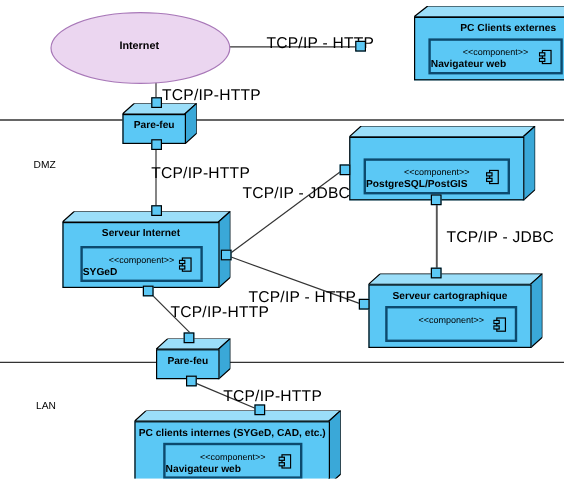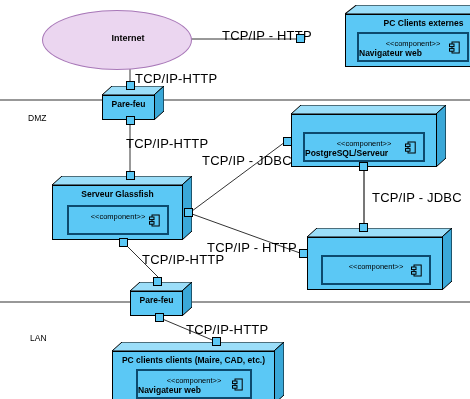--- a/index.html
+++ b/index.html
@@ -103,21 +103,20 @@
     border: 1px solid #A878B8;
     z-index: 2;
   }
   .cloud-label {
     position: absolute;
     text-align: center;
     font-size: 9px;
     font-weight: bold;
     color: #000000;
     z-index: 3;
-    padding-left: 12px;
   }
   
   .edge-label {
     position: absolute;
     font-size: 13px;
     color: #000000;
     white-space: nowrap;
     z-index: 5;
     letter-spacing: 0.2px;
   }
@@ -149,21 +148,21 @@
 
     <line x1="192" y1="214" x2="300" y2="253" stroke="#333333" stroke-width="1"></line>
 
     <line x1="364" y1="167" x2="364" y2="228" stroke="#555555" stroke-width="1.6"></line>
 
     <line x1="124" y1="243" x2="158" y2="277" stroke="#333333" stroke-width="1"></line>
 
     <line x1="160" y1="318" x2="217" y2="342" stroke="#333333" stroke-width="1"></line>
   </svg>
 
-  <div class="zone-label" style="left:28px; top:113px;">DMZ</div>
+  <div class="zone-label" style="left:28px; top:132px;">DMZ</div>
   <div class="zone-label" style="left:30px; top:333px;text-align:right;">LAN</div>
 
   <div class="cloud" style="left:42px; top:10px; width:148px; height:58px;"></div>
   <div class="cloud-label" style="left:42px; top:33px; width:148px;">Internet</div>
 
   <div class="node" style="left:305px; top:5px; width:166px; height:62px;margin-left:40px;">
     <svg class="shell" viewBox="0 0 145 62" preserveAspectRatio="none">
       <polygon points="0,9 10,0 145,0 135,9" fill="#9BDEF9" stroke="#000000" stroke-width="1"></polygon>
       <polygon points="135,9 145,0 145,53 135,62" fill="#3AA8D8" stroke="#000000" stroke-width="1"></polygon>
     </svg>
@@ -196,61 +195,63 @@
   <div class="edge-label" style="left:126px; top:136px;">TCP/IP-HTTP</div>
 
   <div class="node" style="left:291px; top:105px; width:155px; height:62px;">
     <svg class="shell" viewBox="0 0 155 62" preserveAspectRatio="none">
       <polygon points="0,9 10,0 155,0 145,9" fill="#9BDEF9" stroke="#000000" stroke-width="1"></polygon>
       <polygon points="145,9 155,0 155,53 145,62" fill="#3AA8D8" stroke="#000000" stroke-width="1"></polygon>
     </svg>
     <div class="front"></div>
     <div class="component" style="left:12px; top:27px; width:122px; height:30px;">
       <div class="comp-stereo">&lt;&lt;component&gt;&gt;</div>
-      <div class="comp-name">PostgreSQL/Serveur</div>
+      <div class="comp-name">PostgreSQL/PostGIS</div>
       <svg class="comp-icon" viewBox="0 0 11 13">
         <rect x="3" y="1" width="7.2" height="11" fill="#5BC8F5" stroke="#000000" stroke-width="1"></rect>
         <rect x="0.5" y="3" width="4.5" height="2.6" fill="#5BC8F5" stroke="#000000" stroke-width="1"></rect>
         <rect x="0.5" y="7.6" width="4.5" height="2.6" fill="#5BC8F5" stroke="#000000" stroke-width="1"></rect>
       </svg>
     </div>
   </div>
   <div class="port" style="left:283px; top:137px;"></div>
   <div class="port" style="left:359px; top:162px;"></div>
   <div class="edge-label" style="left:202px; top:153px;">TCP/IP - JDBC</div>
   <div class="edge-label" style="left:372px; top:190px;">TCP/IP - JDBC</div>
 
   <div class="node" style="left:52px; top:176px; width:140px; height:64px;">
     <svg class="shell" viewBox="0 0 140 64" preserveAspectRatio="none">
       <polygon points="0,9 10,0 140,0 130,9" fill="#9BDEF9" stroke="#000000" stroke-width="1"></polygon>
       <polygon points="130,9 140,0 140,55 130,64" fill="#3AA8D8" stroke="#000000" stroke-width="1"></polygon>
     </svg>
     <div class="front"></div>
-    <div class="node-title">Serveur Glassfish</div>
+    <div class="node-title">Serveur Internet</div>
     <div class="component" style="left:15px; top:29px; width:102px; height:30px;">
       <div class="comp-stereo">&lt;&lt;component&gt;&gt;</div>
+      <div class="comp-name">SYGeD</div>
       <svg class="comp-icon" viewBox="0 0 11 13">
         <rect x="3" y="1" width="7.2" height="11" fill="#5BC8F5" stroke="#000000" stroke-width="1"></rect>
         <rect x="0.5" y="3" width="4.5" height="2.6" fill="#5BC8F5" stroke="#000000" stroke-width="1"></rect>
         <rect x="0.5" y="7.6" width="4.5" height="2.6" fill="#5BC8F5" stroke="#000000" stroke-width="1"></rect>
       </svg>
     </div>
   </div>
   <div class="port" style="left:126px; top:171px;"></div>
   <div class="port" style="left:184px; top:208px;"></div>
   <div class="port" style="left:119px; top:238px;"></div>
   <div class="edge-label" style="left:207px; top:240px;">TCP/IP - HTTP</div>
   <div class="edge-label" style="left:142px; top:252px;">TCP/IP-HTTP</div>
 
   <div class="node" style="left:307px; top:228px; width:145px; height:62px;">
     <svg class="shell" viewBox="0 0 145 62" preserveAspectRatio="none">
       <polygon points="0,9 10,0 145,0 135,9" fill="#9BDEF9" stroke="#000000" stroke-width="1"></polygon>
       <polygon points="135,9 145,0 145,53 135,62" fill="#3AA8D8" stroke="#000000" stroke-width="1"></polygon>
     </svg>
     <div class="front"></div>
+    <div class="node-title">Serveur cartographique</div>
     <div class="component" style="left:14px; top:27px; width:110px; height:30px;">
       <div class="comp-stereo">&lt;&lt;component&gt;&gt;</div>
       <svg class="comp-icon" viewBox="0 0 11 13">
         <rect x="3" y="1" width="7.2" height="11" fill="#5BC8F5" stroke="#000000" stroke-width="1"></rect>
         <rect x="0.5" y="3" width="4.5" height="2.6" fill="#5BC8F5" stroke="#000000" stroke-width="1"></rect>
         <rect x="0.5" y="7.6" width="4.5" height="2.6" fill="#5BC8F5" stroke="#000000" stroke-width="1"></rect>
       </svg>
     </div>
   </div>
   <div class="port" style="left:299px; top:249px;"></div>
@@ -267,21 +268,21 @@
   <div class="port" style="left:153px; top:277px;"></div>
   <div class="port" style="left:155px; top:313px;"></div>
   <div class="edge-label" style="left:186px; top:322px;">TCP/IP-HTTP</div>
 
   <div class="node" style="left:112px; top:342px; width:172px; height:62px;">
     <svg class="shell" viewBox="0 0 172 62" preserveAspectRatio="none">
       <polygon points="0,9 10,0 172,0 162,9" fill="#9BDEF9" stroke="#000000" stroke-width="1"></polygon>
       <polygon points="162,9 172,0 172,53 162,62" fill="#3AA8D8" stroke="#000000" stroke-width="1"></polygon>
     </svg>
     <div class="front"></div>
-    <div class="node-title">PC clients clients (Maire, CAD, etc.)</div>
+    <div class="node-title">PC clients internes (SYGeD, CAD, etc.)</div>
     <div class="component" style="left:24px; top:27px; width:116px; height:30px;">
       <div class="comp-stereo">&lt;&lt;component&gt;&gt;</div>
       <div class="comp-name">Navigateur web</div>
       <svg class="comp-icon" viewBox="0 0 11 13">
         <rect x="3" y="1" width="7.2" height="11" fill="#5BC8F5" stroke="#000000" stroke-width="1"></rect>
         <rect x="0.5" y="3" width="4.5" height="2.6" fill="#5BC8F5" stroke="#000000" stroke-width="1"></rect>
         <rect x="0.5" y="7.6" width="4.5" height="2.6" fill="#5BC8F5" stroke="#000000" stroke-width="1"></rect>
       </svg>
     </div>
   </div>

